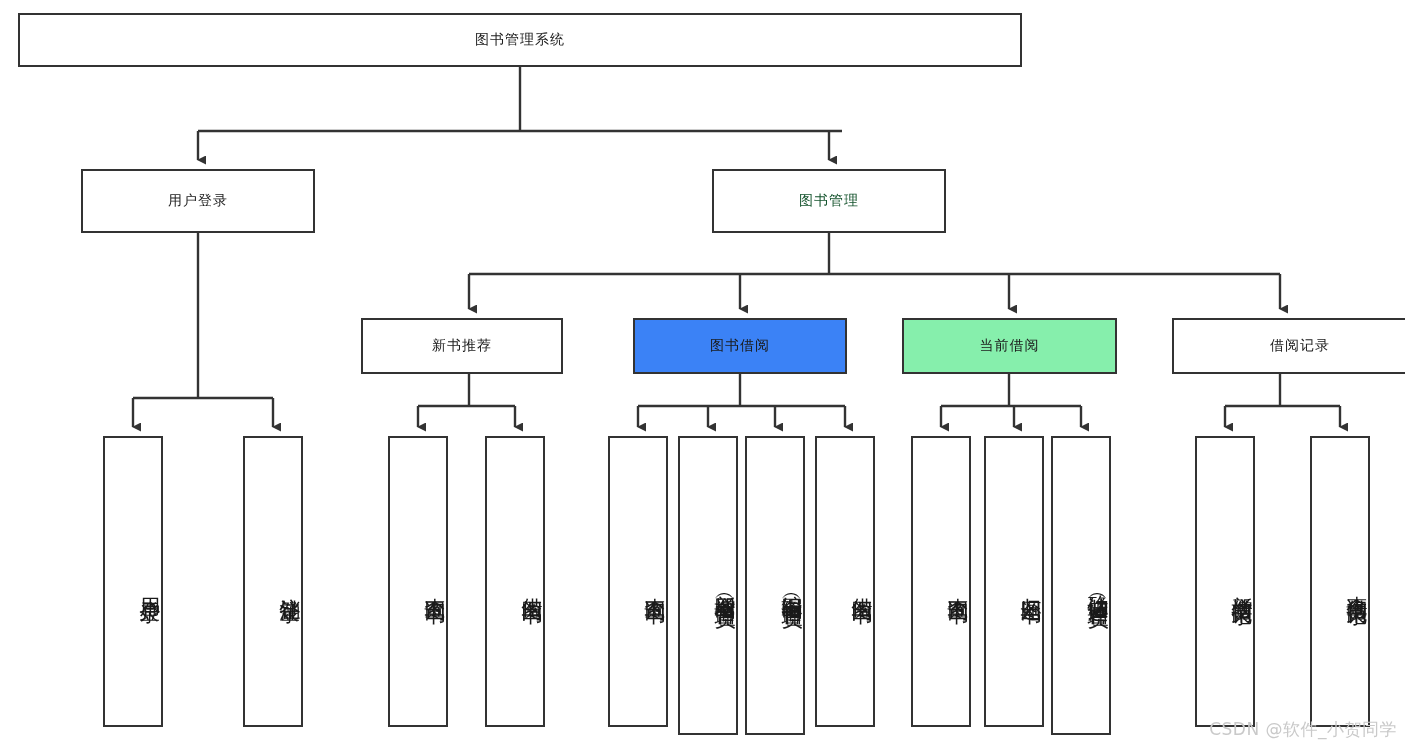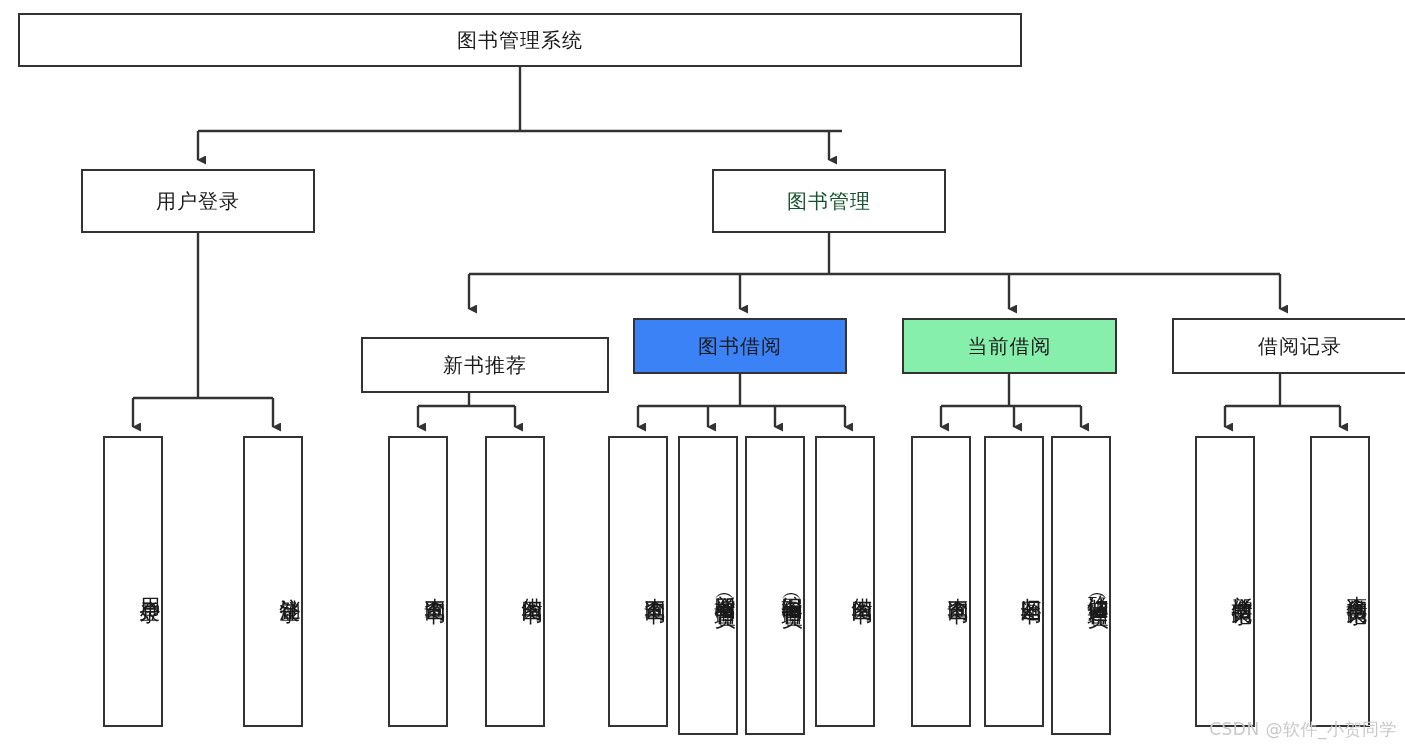--- a/index.html
+++ b/index.html
@@ -21,21 +21,21 @@
     position: absolute;
     box-sizing: border-box;
     border: 2px solid #333333;
     background: #ffffff;
     display: flex;
     align-items: center;
     justify-content: center;
     color: #1a1a1a;
   }
   .node.horiz {
-    font-size: 20px;
+    font-size: 14px;
     letter-spacing: 1px;
   }
   .node.vert {
     writing-mode: vertical-rl;
     text-orientation: upright;
     font-size: 21px;
     letter-spacing: 2px;
     align-items: flex-start;
     justify-content: center;
     padding-top: 6px;
@@ -125,21 +125,21 @@
     <span class="label">图书管理系统</span>
   </div>
 
   <div class="node horiz" id="node-l1-0" style="left: 81px; top: 169px; width: 234px; height: 64px; border-color: rgb(51, 51, 51); background: rgb(255, 255, 255); color: rgb(26, 26, 26);">
     <span class="label">用户登录</span>
   </div>
   <div class="node horiz" id="node-l1-1" style="left: 712px; top: 169px; width: 234px; height: 64px; border-color: rgb(51, 51, 51); background: rgb(255, 255, 255); color: #14532d;">
     <span class="label">图书管理</span>
   </div>
 
-  <div class="node horiz" id="node-l2-0" style="left: 361px; top: 337px; width: 248px; height: 56px; border-color: rgb(51, 51, 51); background: rgb(255, 255, 255); color: rgb(26, 26, 26); justify-content: center;">
+  <div class="node horiz" id="node-l2-0" style="left: 361px; top: 318px; width: 202px; height: 56px; border-color: rgb(51, 51, 51); background: rgb(255, 255, 255); color: rgb(26, 26, 26); justify-content: center;">
     <span class="label">新书推荐</span>
   </div>
   <div class="node horiz" id="node-l2-1" style="left: 633px; top: 318px; width: 214px; height: 56px; border-color: rgb(51, 51, 51); background: #3b82f6; color: rgb(26, 26, 26);">
     <span class="label">图书借阅</span>
   </div>
   <div class="node horiz" id="node-l2-2" style="left: 902px; top: 318px; width: 215px; height: 56px; border-color: rgb(51, 51, 51); background: #86efac; color: rgb(26, 26, 26);">
     <span class="label">当前借阅</span>
   </div>
   <div class="node horiz" id="node-l2-3" style="left: 1172px; top: 318px; width: 256px; height: 56px; border-color: rgb(51, 51, 51); background: rgb(255, 255, 255); color: rgb(26, 26, 26); align-items: center;">
     <span class="label">借阅记录</span>

